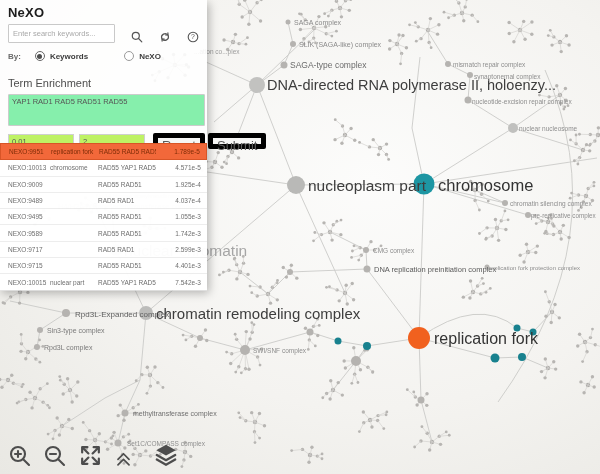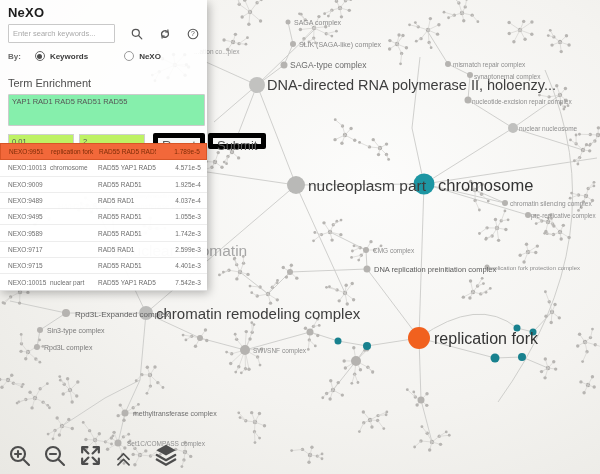--- a/index.html
+++ b/index.html
@@ -17,21 +17,21 @@
   #graph text{font-family:"Liberation Sans",sans-serif;}
 
   
   .panel{
     position:absolute;left:0;top:0;width:207px;height:290px;z-index:10;
     background:rgba(255,255,255,0.88);
     box-shadow:2px 3px 9px rgba(0,0,0,0.28);
     box-sizing:border-box;
   }
   .panel-title{font-size:13px;font-weight:bold;color:#1c1c1c;margin:5px 0 4px 8px;letter-spacing:0.2px;}
-  .search-row{display:flex;align-items:center;margin:0 8px;gap:8px;}
+  .search-row{display:flex;align-items:flex-end;margin:0 8px;gap:8px;}
   .search-input{
     width:136px;height:15px;border:1px solid #c9c9c9;border-radius:1px;background:#fff;
     font-size:7.5px;color:#555;padding:1px 4px;outline:none;font-family:"Liberation Sans",sans-serif;
   }
   .search-input::placeholder{color:#a9a9a9;}
   .panel-icon{margin-left:8px;display:inline-flex;cursor:pointer;}
   .panel-icon svg{display:block;}
   .by-row{display:flex;align-items:center;margin:8px 8px 0 8px;font-size:8px;color:#3c3c3c;font-weight:bold;}
   .by-label{color:#6a6a6a;margin-right:14px;}
   .radio-opt{display:flex;align-items:center;margin-right:36px;}

